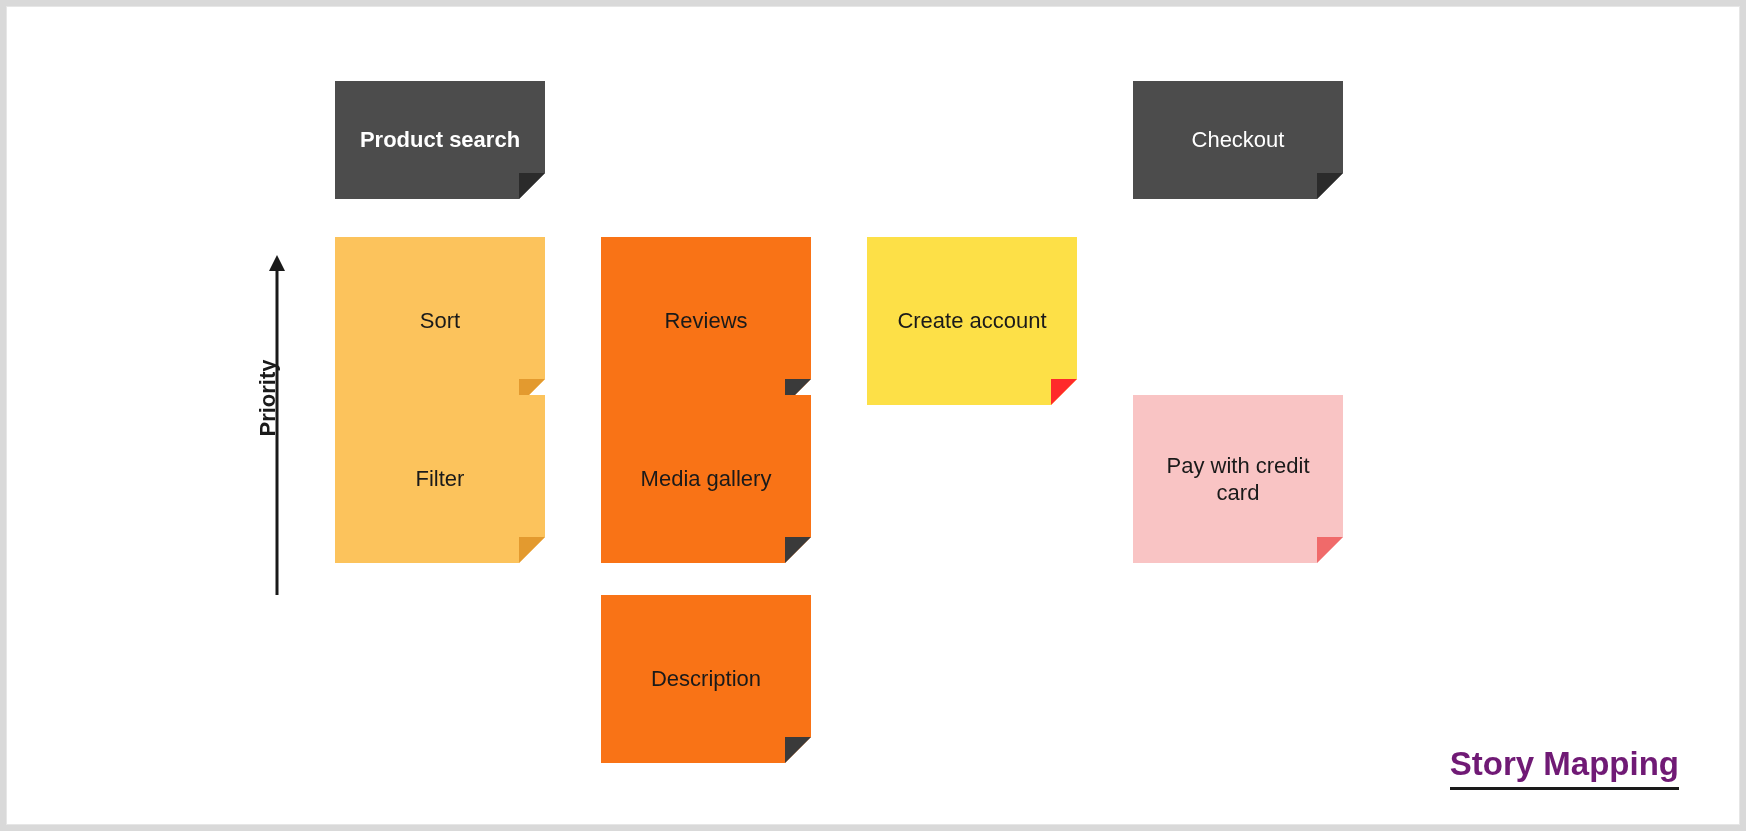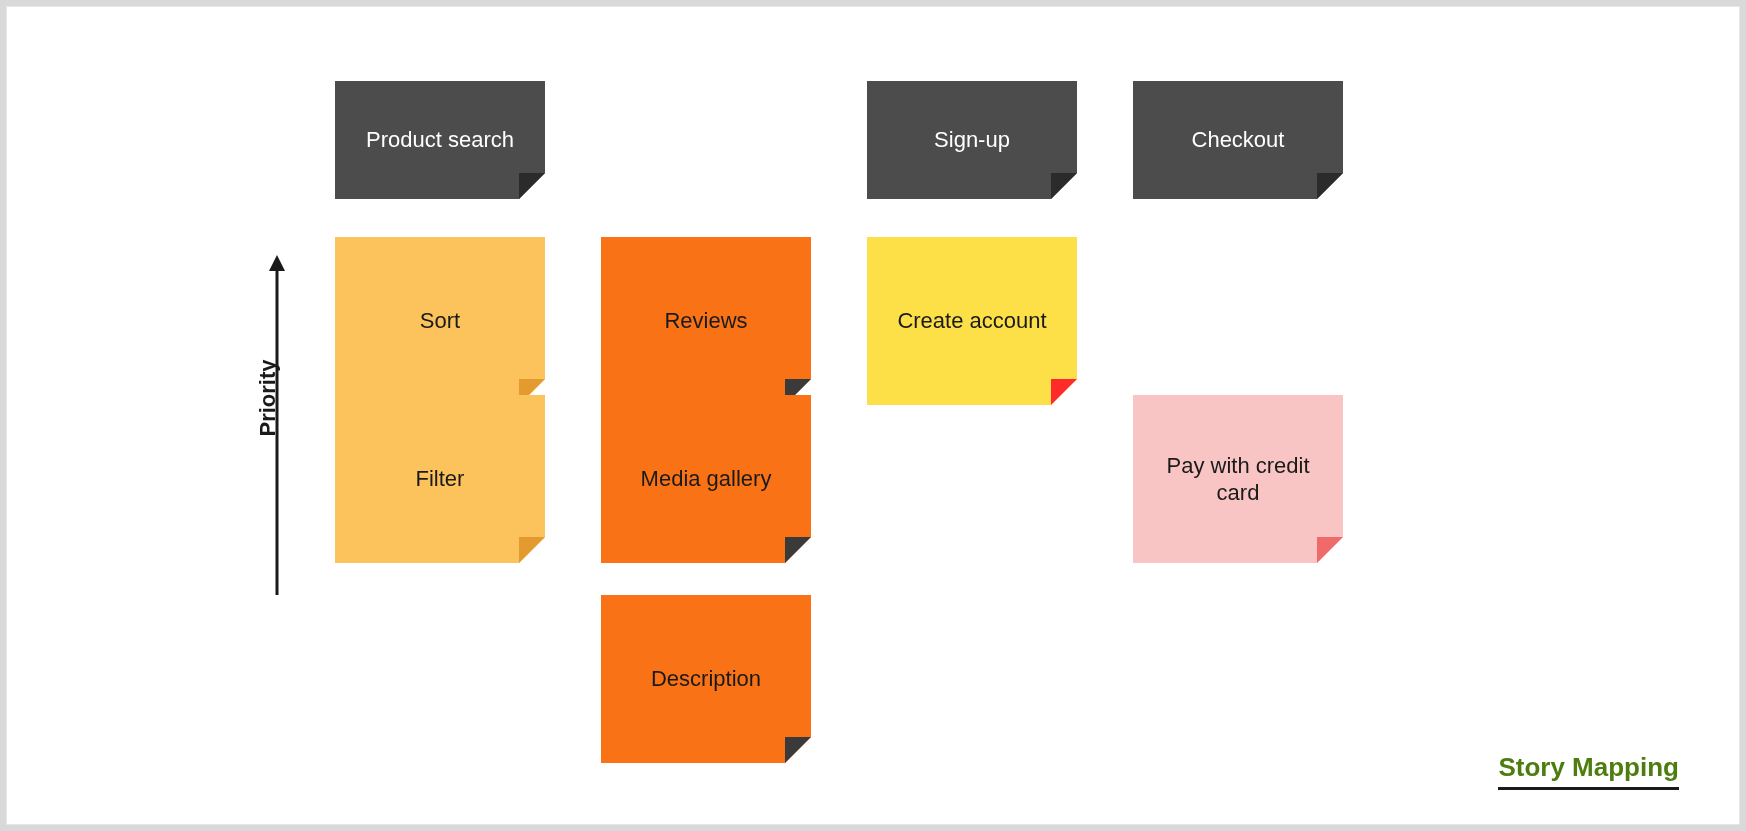--- a/index.html
+++ b/index.html
@@ -109,42 +109,42 @@
     font-size: 22px;
     font-weight: 700;
     color: #1a1a1a;
   }
 
   
   .title {
     position: absolute;
     right: 60px;
     bottom: 34px;
-    font-size: 26px;
+    font-size: 33px;
     font-weight: 700;
-    color: #4d7c0f;
+    color: #701a75;
     border-bottom: 3px solid #1a1a1a;
     padding-bottom: 4px;
     margin-left: 29px;
   }
 </style>
 </head>
 <body>
 
 <div class="canvas">
 
   <div class="axis">
     <svg width="20" height="340" viewBox="0 0 20 340">
       <line x1="10" y1="340" x2="10" y2="8" stroke="#1a1a1a" stroke-width="3"></line>
       <polygon points="10,0 2,16 18,16" fill="#1a1a1a"></polygon>
     </svg>
   </div>
   <div class="axis-label">Priority</div>
 
-  <div class="note header" style="left:328px; top:74px;">
+  <div class="note header" style="left:328px; top:74px;font-weight:bold;">
     <span>Product search</span>
     <span class="fold"></span>
   </div>
   <div class="note yellow" style="left:328px; top:230px;">
     <span>Sort</span>
     <span class="fold"></span>
   </div>
   <div class="note yellow" style="left:328px; top:388px;">
     <span>Filter</span>
     <span class="fold"></span>
@@ -156,24 +156,20 @@
   </div>
   <div class="note orange" style="left:594px; top:388px;">
     <span>Media gallery</span>
     <span class="fold"></span>
   </div>
   <div class="note orange" style="left:594px; top:576px;margin-top:12px;">
     <span>Description</span>
     <span class="fold"></span>
   </div>
 
-  <div class="note header" style="left:860px; top:74px;">
-    <span>Sign-up</span>
-    <span class="fold"></span>
-  </div>
   <div class="note pink" style="left:860px; top:230px;">
     <span>Create account</span>
     <span class="fold"></span>
   </div>
 
   <div class="note header" style="left:1126px; top:74px;">
     <span>Checkout</span>
     <span class="fold"></span>
   </div>
   <div class="note lightpink" style="left:1126px; top:388px;">

